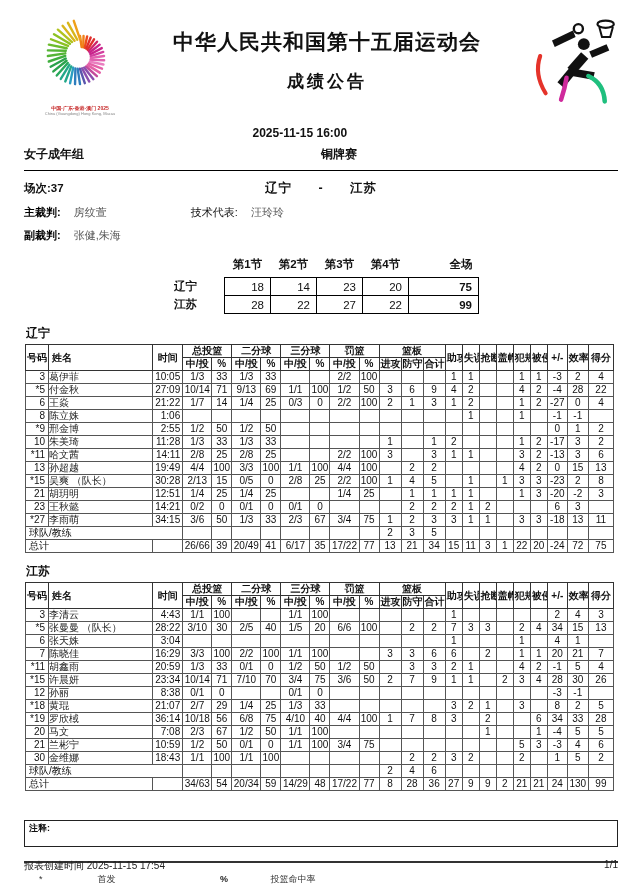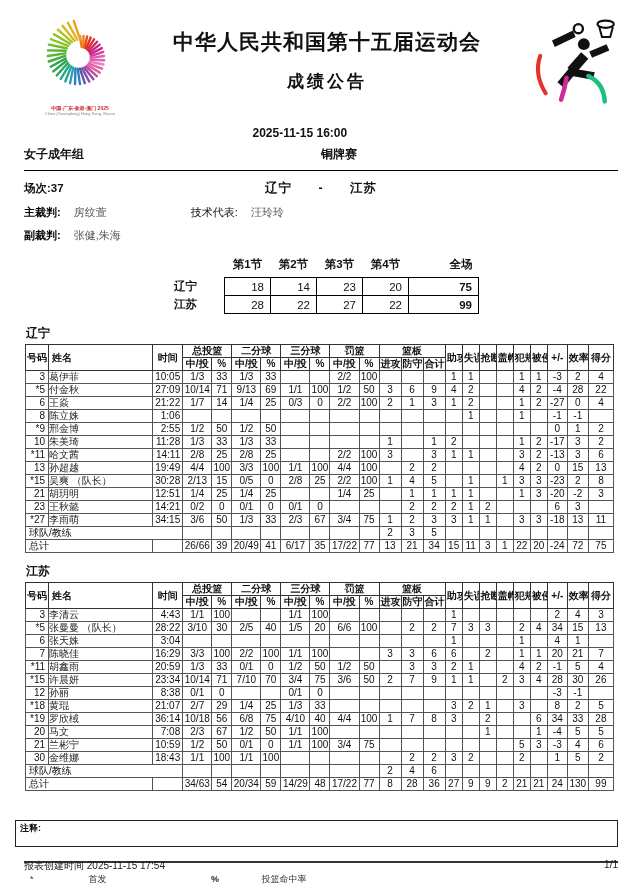--- a/index.html
+++ b/index.html
@@ -46,21 +46,21 @@
   .box th,.box td{border:1px solid #555;height:12px;line-height:12px;padding:0 1px;text-align:center;
                   overflow:hidden;white-space:nowrap;}
   .box thead th{font-weight:bold;border-color:#333;}
   .box thead{border-bottom:1.5px solid #000;}
   .box td.num{text-align:right;padding-right:3px;}
   .box td.name{text-align:left;padding-left:0;color:#222;}
   .box td.time{text-align:right;padding-right:2px;}
   .box td.lbl{text-align:left;padding-left:3px;}
   .box tr.totals-row{border-top:1.5px solid #000;}
   
-  .notes{position:absolute;left:15px;right:22px;top:820px;height:27px;border:1.5px solid #222;font-size:9px;box-sizing:border-box;}
+  .notes{position:absolute;left:24px;right:22px;top:820px;height:27px;border:1.5px solid #222;font-size:9px;box-sizing:border-box;}
   .notes .nlab{font-weight:bold;font-size:9px;padding:1px 0 0 4px;}
   .notes .nrow{padding-left:14px;color:#333;margin-top:38px;}
   .notes .star{display:inline-block;width:56px;}
   .notes .sdesc{display:inline-block;width:120px;}
   .notes .pct{display:inline-block;width:48px;font-weight:bold;color:#222;}
   .rule2{position:absolute;left:24px;right:22px;top:853px;border:none;border-top:2.5px solid #333;}
   .footer{position:absolute;left:24px;right:22px;top:859px;display:flex;justify-content:space-between;
           font-size:10px;color:#222;}
 </style>
 </head>

